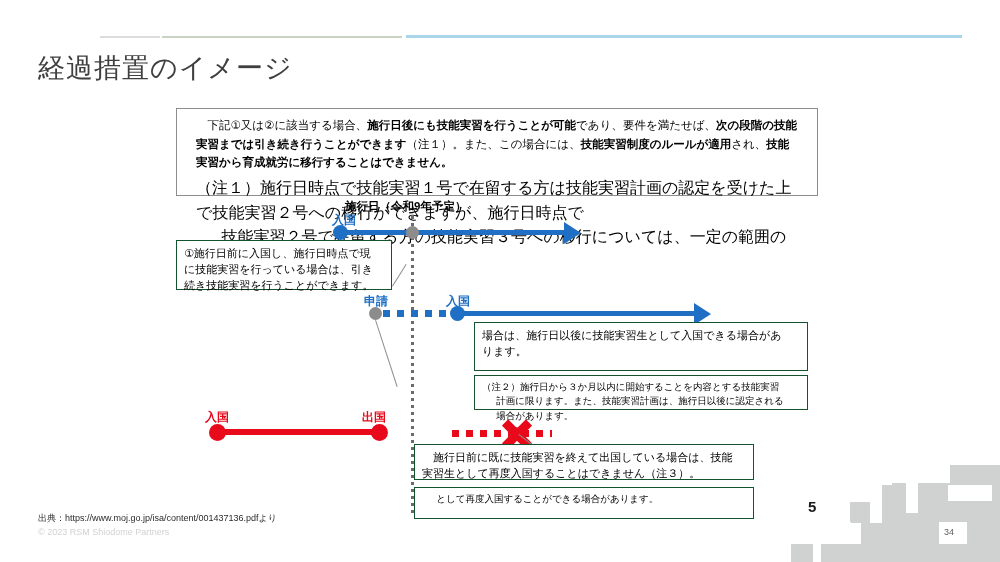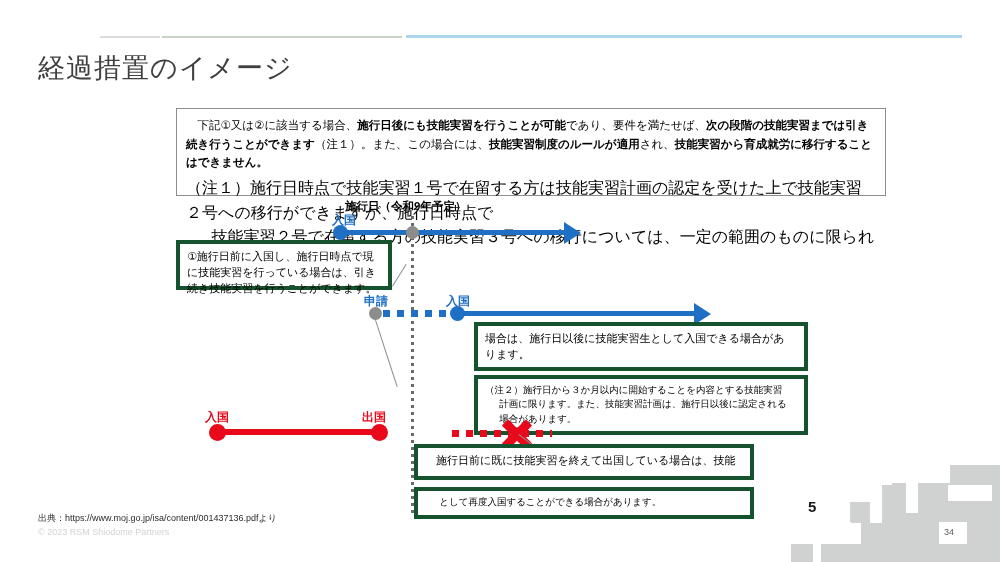--- a/index.html
+++ b/index.html
@@ -46,32 +46,32 @@
   .box {
     position: absolute;
     box-sizing: border-box;
     background: #ffffff;
     border: 1px solid #9a9a9a;
     font-size: 11px;
     line-height: 1.55;
     color: #000;
     padding: 5px 7px 5px 7px;
   }
-  .box.thin { border: 4px solid #14532d; }
+  .box.thin { border: 1px solid #14532d; }
   .box p { margin: 0; }
   .box .b { font-weight: bold; }
 
   
   #banner-box {
     left: 176px;
     top: 108px;
-    width: 710px;
+    width: 642px;
     height: 88px;
     border: 1px solid #8d8d8d;
-    padding: 7px 9px;
+    padding: 7px 19px;
     font-size: 11.5px;
     line-height: 1.62;
   }
   #banner-box .note {
     font-size: 16px;
     line-height: 1.55;
     margin-top: 4px;
   }
   #banner-box .note .l2 { padding-left: 1.6em; display: block; }
 
@@ -246,21 +246,21 @@
   <div class="axis-line" style="left:458px; top:311px; width:238px;"></div>
   <div class="arrowhead" style="left:694px; top:303px;"></div>
 
   <div class="leader" style="left:376px; top:320px; width:70px; transform: rotate(72deg);"></div>
 
   <div class="box thin" style="left:474px; top:322px; width:334px; height:49px; font-size:11px; line-height:1.45;">
     <p>場合は、施行日以後に技能実習生として入国できる場合があ</p>
     <p>ります。</p>
   </div>
 
-  <div class="box thin" style="left:474px; top:375px; width:334px; height:60px; font-size:9.5px; line-height:1.5; padding:4px 7px;">
+  <div class="box thin" style="left:474px; top:375px; width:334px; height:35px; font-size:9.5px; line-height:1.5; padding:4px 7px;">
     <p>（注２）施行日から３か月以内に開始することを内容とする技能実習</p>
     <p style="padding-left:1.5em">計画に限ります。また、技能実習計画は、施行日以後に認定される</p>
     <p style="padding-left:1.5em">場合があります。</p>
   </div>
 
   <div class="label label-red" style="left:205px; top:409px;">入国</div>
   <div class="label label-red" style="left:362px; top:409px;">出国</div>
 
   <div class="dot red" style="left:209px; top:424px;"></div>
   <div class="axis-line red" style="left:216px; top:429px; width:162px;"></div>
@@ -269,20 +269,21 @@
   <div class="dashseg red" style="left:452px; top:430px; width:100px;"></div>
   <div class="dot gray" style="left:510px; top:427px;"></div>
   <div class="xmark" style="left:500px; top:417px;">
     <span class="a"></span>
       <span class="b"></span>
   </div>
   <div class="leader" style="left:519px; top:434px; width:24px; transform: rotate(38deg);"></div>
 
   <div class="box thin" style="left:414px; top:444px; width:340px; height:36px; font-size:11px; line-height:1.45;">
     <p>　施行日前に既に技能実習を終えて出国している場合は、技能</p>
+    <p>実習生として再度入国することはできません（注３）。</p>
   </div>
 
   <div class="box thin" style="left:414px; top:487px; width:340px; height:32px; font-size:9.5px; line-height:1.5; padding:4px 7px;">
     <p style="padding-left:1.5em">として再度入国することができる場合があります。</p>
   </div>
 
   <div class="source">出典：https://www.moj.go.jp/isa/content/001437136.pdfより</div>
   <div class="copyright">© 2023 RSM Shiodome Partners</div>
   <div class="slide-number">5</div>
 

